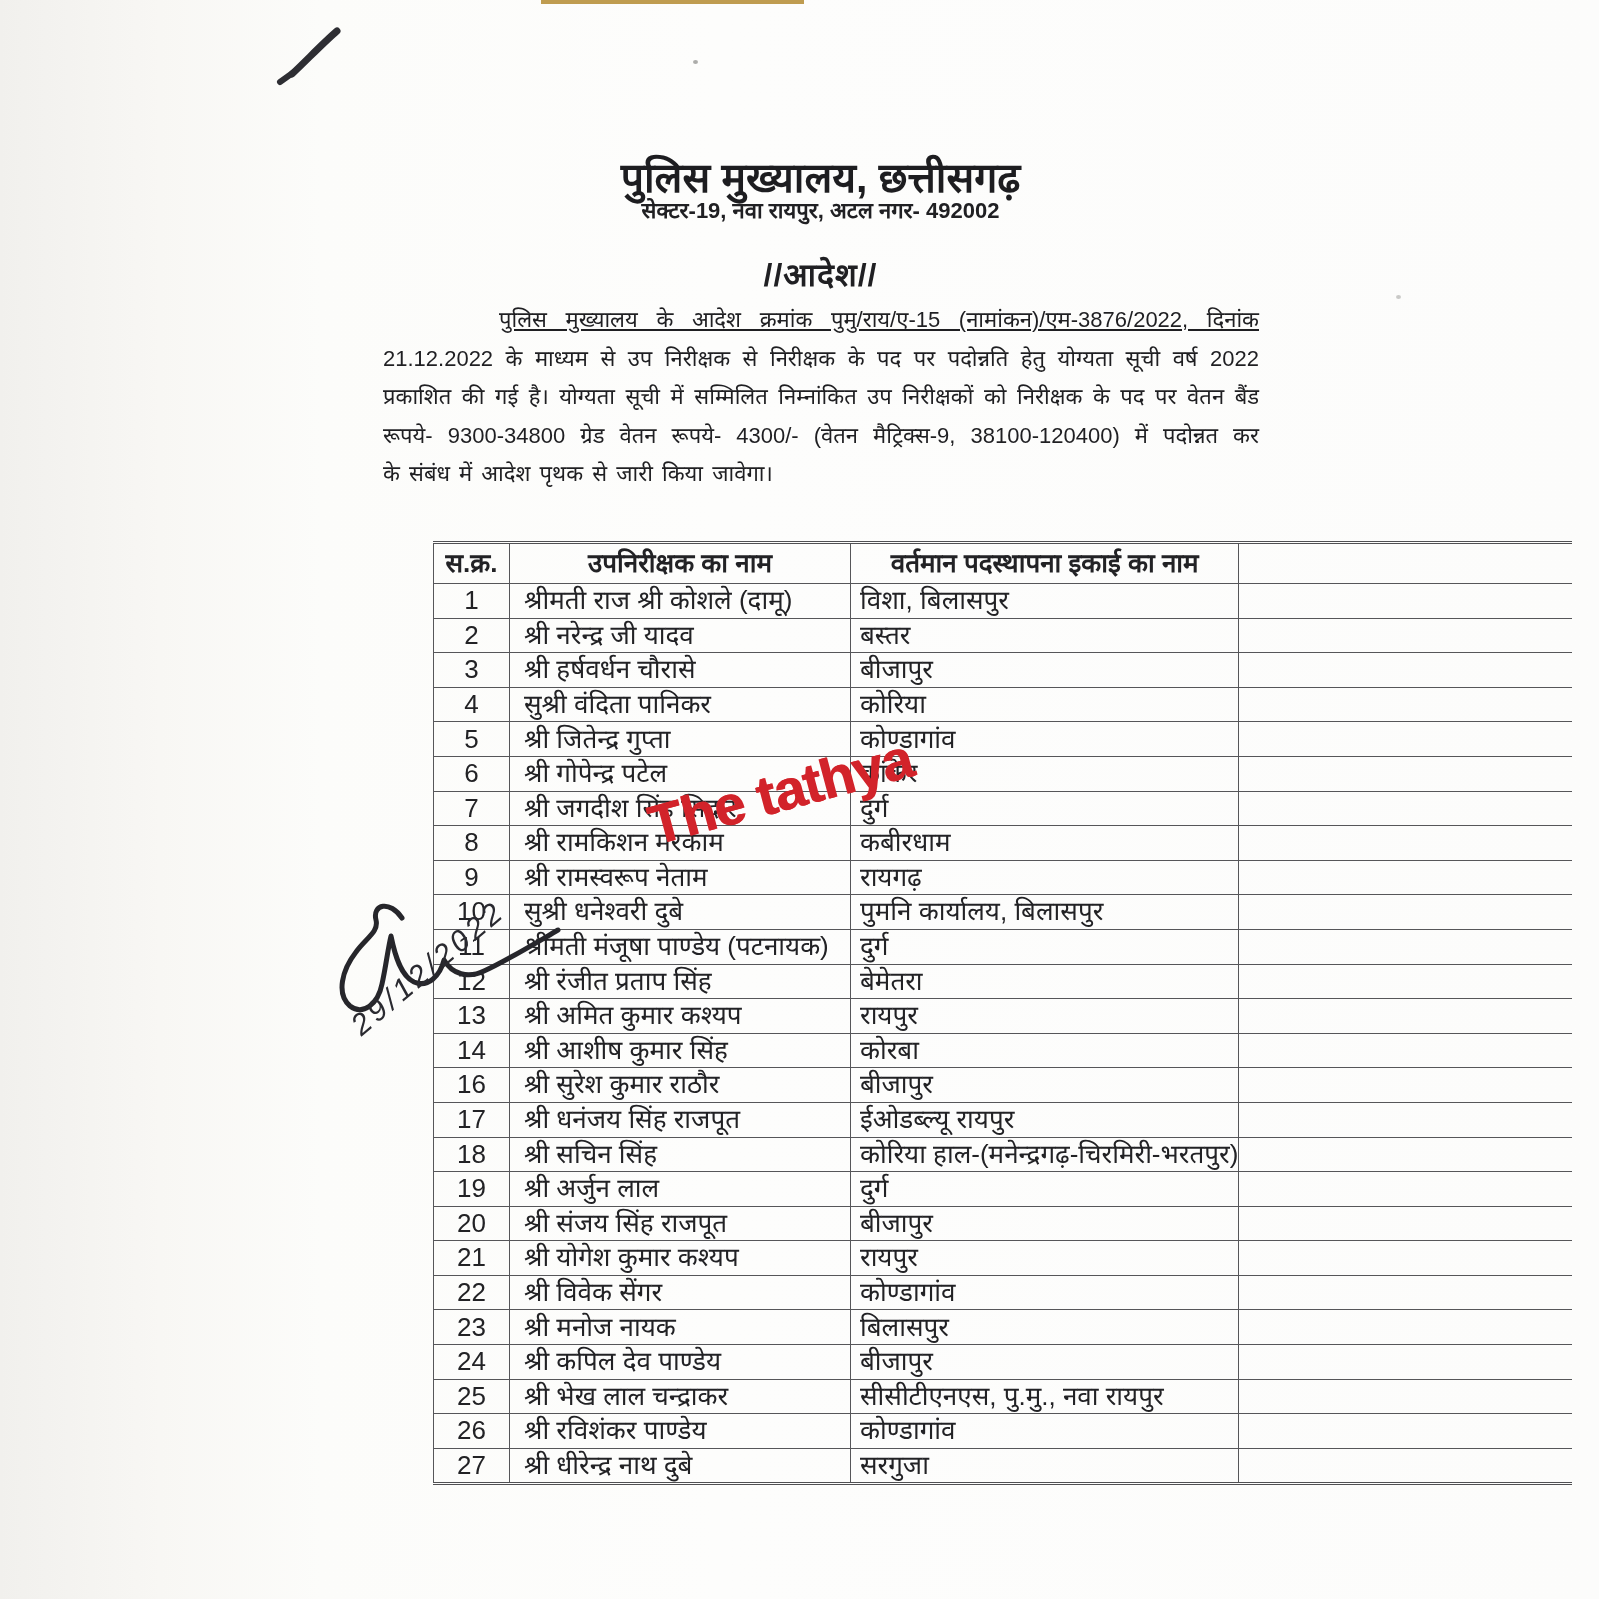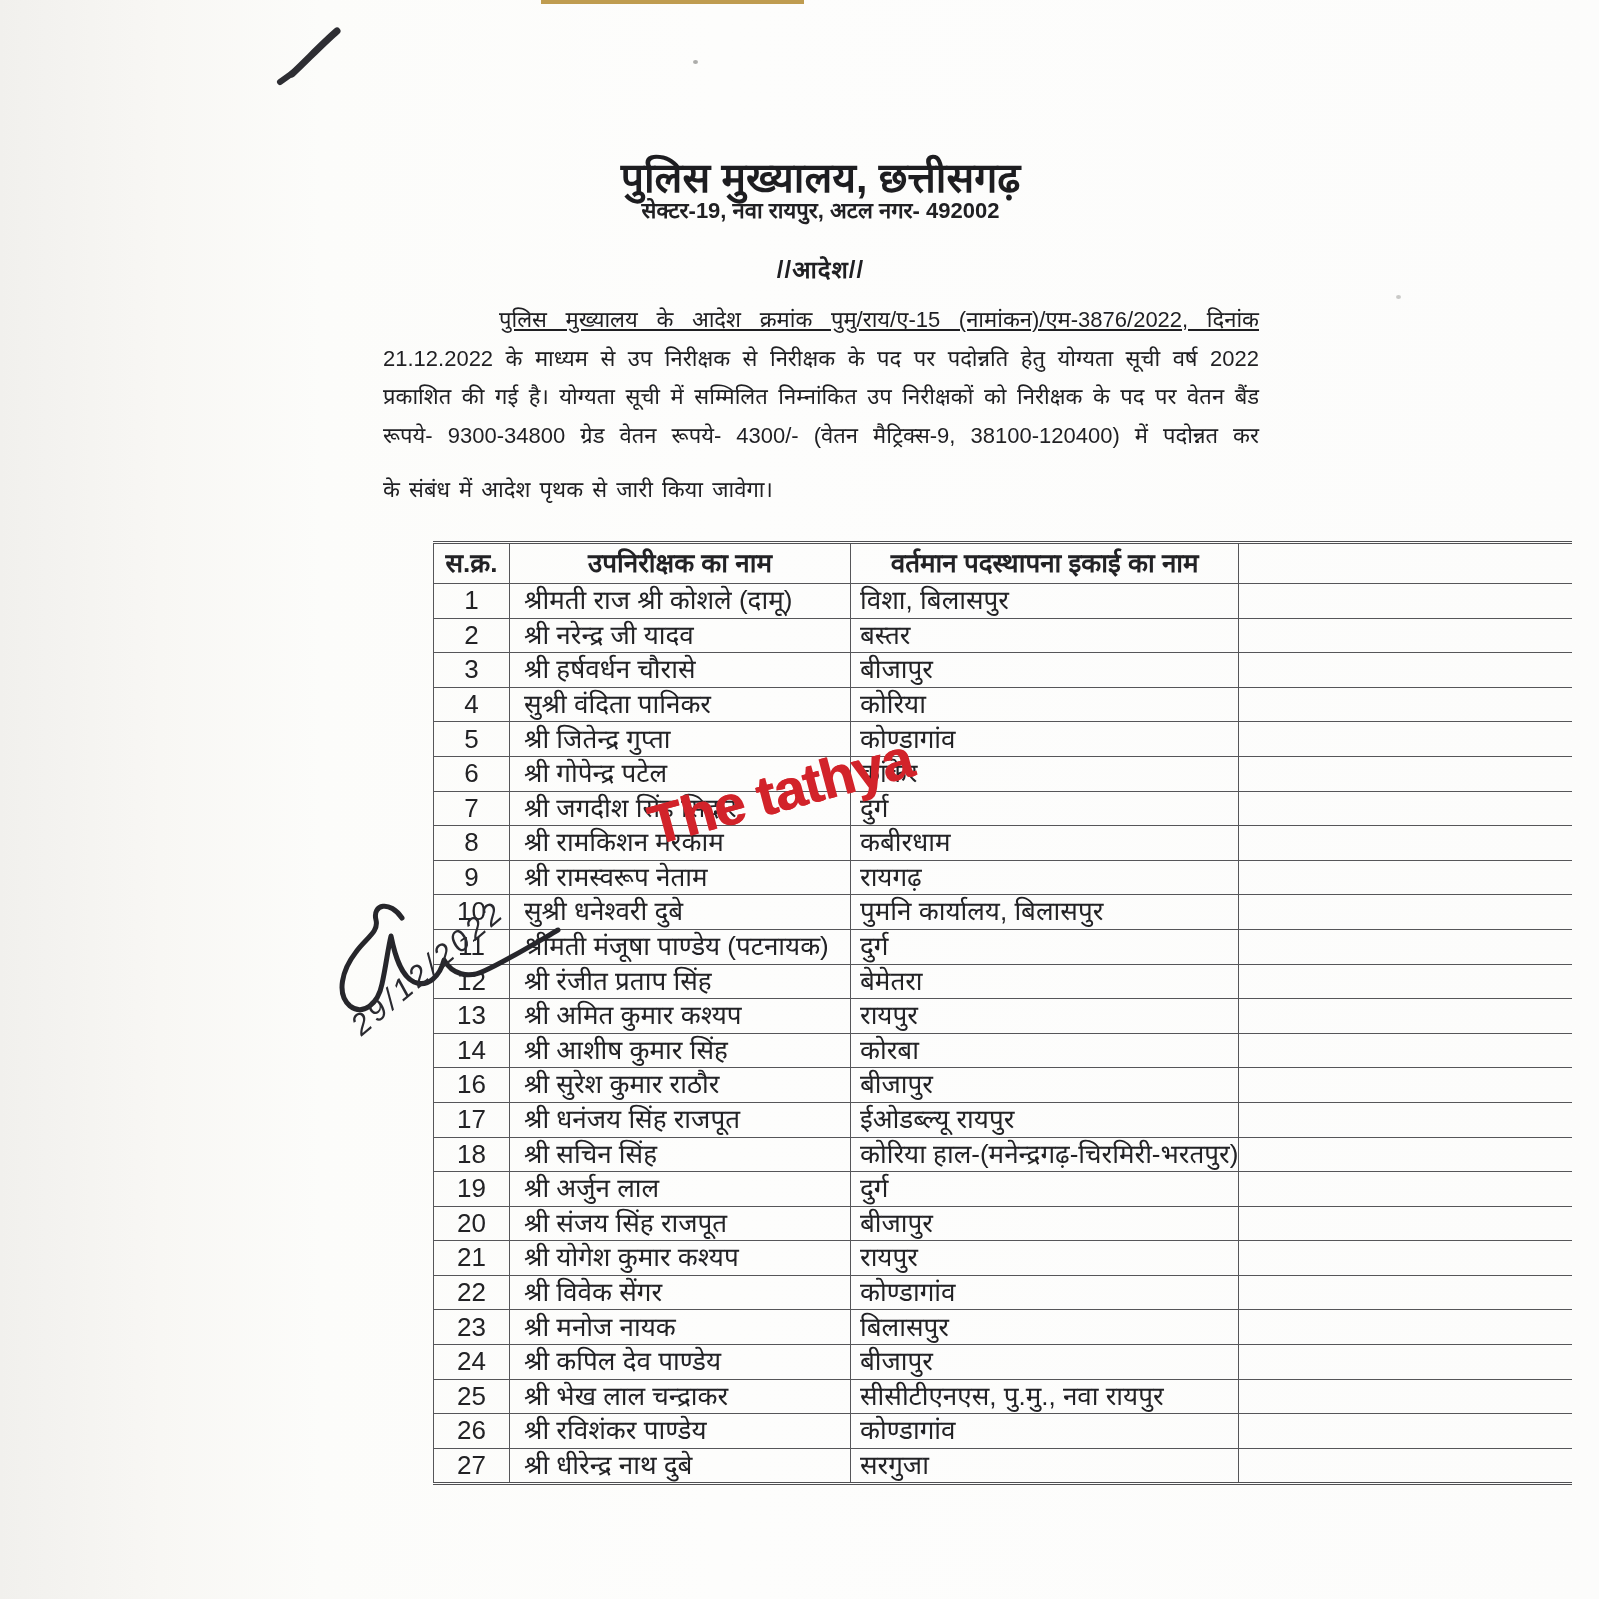--- a/index.html
+++ b/index.html
@@ -20,30 +20,30 @@
   .org-line1 {
     position:absolute; left:383px; top:148px; width:875px;
     text-align:center; font-size:41px; font-weight:700; color:#1d1d20;
   }
   .org-line2 {
     position:absolute; left:383px; top:194px; width:875px;
     text-align:center; font-size:22px; font-weight:700; color:#202023;
   }
   .order-heading {
     position:absolute; left:383px; top:252px; width:875px;
-    text-align:center; font-size:24px; font-weight:700; letter-spacing:1px; color:#202023;
+    text-align:center; font-size:32px; font-weight:700; letter-spacing:1px; color:#202023;
   }
 
   .para {
     position:absolute; left:383px; top:301px; width:876px;
     font-size:22px; color:#1f1f22; word-spacing:3px;
   }
   .para .pline { line-height:38.5px; text-align:justify; text-align-last:justify; white-space:normal; }
   .para .pline.first { text-indent:116px;text-decoration:underline; }
-  .para .pline.last { text-align-last:left;margin-top:16px; }
+  .para .pline.last { text-align-last:left; }
 
   table.order-table {
     position:absolute; left:433px; top:541px;
     border-collapse:collapse; table-layout:fixed;
     font-size:26px; color:#222225;
   }
   .order-table col.c-serial { width:76px; }
   .order-table col.c-name   { width:341px; }
   .order-table col.c-unit   { width:377px; }
   .order-table col.c-ghost  { width:333px; }

